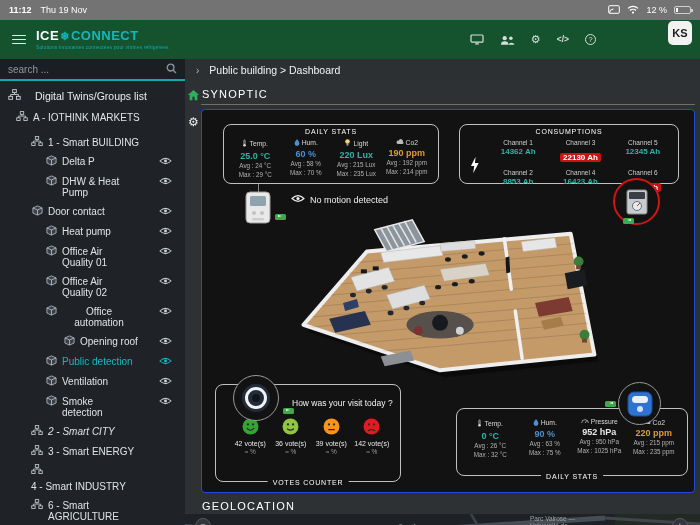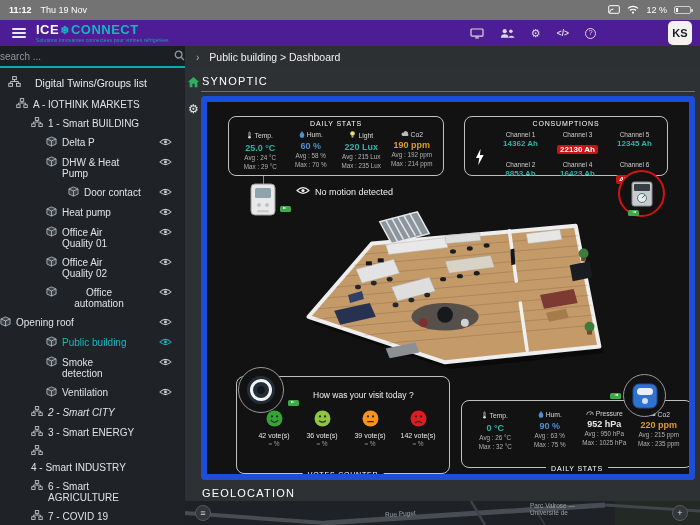--- a/index.html
+++ b/index.html
@@ -9,35 +9,35 @@
 
   
   .status-bar{height:20px;background:#737373;display:flex;align-items:center;padding:0 9px;font-size:9px;color:#fff;gap:9px}
   .sb-time{font-weight:bold}
   .sb-right{margin-left:auto;display:flex;align-items:center;gap:7px}
   .battery{width:17px;height:8px;border:1px solid #cfcfcf;border-radius:2px;position:relative}
   .battery:before{content:"";position:absolute;left:1px;top:1px;bottom:1px;width:2px;background:#fff}
   .battery:after{content:"";position:absolute;right:-3px;top:2px;width:2px;height:3px;background:#cfcfcf}
 
   
-  .app-header{height:26px;background:#4c1d95;display:flex;align-items:center;padding:0 8px;position:relative}
+  .app-header{height:39px;background:#14532d;display:flex;align-items:center;padding:0 8px;position:relative}
   .hamburger{width:14px;display:flex;flex-direction:column;gap:2.5px;margin:0 10px 0 4px;cursor:pointer}
   .hamburger span{height:1.6px;background:#e8e8e8;border-radius:1px}
   .logo-line{font-size:13px;font-weight:bold;letter-spacing:.5px;line-height:1}
   .logo-ice{color:#fff}.logo-snow{color:#15b7be;font-size:11px;padding:0 1px}.logo-connect{color:#15b7be}
   .tagline{font-size:5px;color:#12a7ae;margin-top:1.5px;letter-spacing:.1px}
   .hdr-icons{position:absolute;right:104px;display:flex;gap:16px;align-items:center}
   .hdr-icon{color:#dcdcdc;font-size:11px;cursor:pointer;display:flex;align-items:center;line-height:1}
   .code-icon{font-size:8.5px;font-weight:bold}
   .help-icon{width:11px;height:11px;border:1px solid #dcdcdc;border-radius:50%;font-size:7.5px;display:flex;align-items:center;justify-content:center}
   .avatar{position:absolute;right:8px;top:1px;width:24px;height:24px;background:#f2f2f2;border-radius:5px;color:#1c1c1c;font-weight:bold;font-size:11px;display:flex;align-items:center;justify-content:center;cursor:pointer}
 
   
   .subheader{height:22px;display:flex}
-  .search-wrap{width:185px;background:#1b1f23;border-bottom:2px solid #0fa9ae;display:flex;align-items:center;padding:0 0;gap:4px}
+  .search-wrap{width:185px;background:#1b1f23;border-bottom:2px solid #0fa9ae;display:flex;align-items:center;padding:0 8px;gap:4px}
   .search-wrap input{flex:1;background:transparent;border:none;outline:none;color:#cfd4d8;font-size:10px;font-family:inherit}
   .search-wrap input::placeholder{color:#8f979e}
   .breadcrumb{flex:1;background:#2c3033;display:flex;align-items:center;gap:10px;padding:0 11px;font-size:10.5px;color:#f2f2f2}
   .bc-chev{color:#aeb4b9;font-size:10px}
 
   
   .content{display:flex;height:457px}
   .sidebar{width:185px;background:#1f2327;overflow:hidden;padding-top:3px;flex:none}
   .sb-title{display:flex;align-items:center;gap:14px;font-size:10.5px;color:#e8ecef;padding:5px 8px 6px}
   .tree-row{display:flex;align-items:flex-start;gap:5px;padding:4px 0;font-size:10px;line-height:11px;color:#dfe3e6;cursor:pointer}
@@ -46,21 +46,21 @@
   .lvl0 .lbl,.lvl1 .lbl{max-width:112px}
   .lvl2 .lbl{max-width:74px}
   .tree-row .eye{margin-left:auto;margin-right:13px;flex:none}
   .tree-row.selected{color:#19b6bd}
 
   .main{flex:1;background:#2d3134;position:relative;padding-left:16px}
   .mini-toolbar{position:absolute;left:2px;top:6px;width:13px;display:flex;flex-direction:column;gap:11px;align-items:center;z-index:5}
   .mini-gear{color:#ececec;font-size:12px;line-height:1;cursor:pointer}
   .section-head{font-size:11px;color:#fff;letter-spacing:1.2px;padding:7px 0 4px 1px;border-bottom:1px solid #6f6f6f;margin-right:5px}
 
-  .panel{position:relative;margin:4px 5px 0 0;height:384px;background:#121212;border:6px solid #1d4ed8;border-radius:4px;overflow:hidden}
+  .panel{position:relative;margin:4px 5px 0 0;height:384px;background:#121212;border:1px solid #1d4ed8;border-radius:4px;overflow:hidden}
 
   .stat-box{position:absolute;border:1px solid #c0c0c0;border-radius:8px}
   .box-title{position:absolute;top:3px;left:0;right:0;text-align:center;font-size:7px;letter-spacing:.8px;color:#fff}
   .box-chip{position:absolute;bottom:-5px;left:50%;transform:translateX(-50%);background:#121212;padding:0 5px;font-size:7px;letter-spacing:.8px;color:#fff;white-space:nowrap}
   .stat-cols{display:flex;padding:13px 6px 0}
   .stat-cols.no-title{padding-top:9px}
   .stat-col{flex:1;display:flex;flex-direction:column;align-items:center;gap:1.5px}
   .stat-head{display:flex;align-items:center;gap:2px;font-size:6.8px;color:#d8d8d8}
   .stat-value{font-size:9px;font-weight:bold}
   .stat-sub{font-size:6.3px;color:#b2b2b2}
@@ -185,21 +185,21 @@
       <div id="tree">
           <div class="tree-row lvl0" style="padding-left: 16px;">
             <span class="t-icon"><svg width="12" height="10.2" viewBox="0 0 14 12">
                 <rect x="5" y="0.7" width="4" height="3.2" fill="none" stroke="#c8cdd2"></rect>
                 <rect x="0.8" y="8" width="4" height="3.2" fill="none" stroke="#c8cdd2"></rect>
                 <rect x="9.2" y="8" width="4" height="3.2" fill="none" stroke="#c8cdd2"></rect>
                 <path d="M7 3.9 V6 M2.8 8 V6 H11.2 V8" fill="none" stroke="#c8cdd2"></path>
               </svg></span>
             <span class="lbl">A - IOTHINK MARKETS</span>
           </div>
-          <div class="tree-row lvl1" style="padding-left: 31px;">
+          <div class="tree-row lvl1" style="padding-left: 31px; margin-top: 6px;">
             <span class="t-icon"><svg width="12" height="10.2" viewBox="0 0 14 12">
                 <rect x="5" y="0.7" width="4" height="3.2" fill="none" stroke="#c8cdd2"></rect>
                 <rect x="0.8" y="8" width="4" height="3.2" fill="none" stroke="#c8cdd2"></rect>
                 <rect x="9.2" y="8" width="4" height="3.2" fill="none" stroke="#c8cdd2"></rect>
                 <path d="M7 3.9 V6 M2.8 8 V6 H11.2 V8" fill="none" stroke="#c8cdd2"></path>
               </svg></span>
             <span class="lbl">1 - Smart BUILDING</span>
           </div>
           <div class="tree-row lvl2" style="padding-left: 46px;">
             <span class="t-icon"><svg width="11" height="11" viewBox="0 0 12 12">
@@ -216,21 +216,21 @@
             <span class="t-icon"><svg width="11" height="11" viewBox="0 0 12 12">
                 <path d="M6 1 L11 3.2 V8.8 L6 11 L1 8.8 V3.2 Z" fill="#394047" stroke="#c8cdd2" stroke-width="0.8"></path>
                 <path d="M1 3.2 L6 5.4 L11 3.2 M6 5.4 V11" fill="none" stroke="#c8cdd2" stroke-width="0.8"></path>
               </svg></span>
             <span class="lbl">DHW &amp; Heat Pump</span>
             <span class="eye"><svg width="13" height="8" viewBox="0 0 14 8">
                 <path d="M1 4 Q7 -1.6 13 4 Q7 9.6 1 4Z" fill="none" stroke="#c9ced3" stroke-width="1.1"></path>
                 <circle cx="7" cy="4" r="1.6" fill="#c9ced3"></circle>
               </svg></span>
           </div>
-          <div class="tree-row lvl2" style="padding-left: 68px;">
+          <div class="tree-row lvl2" style="padding-left: 32px;">
             <span class="t-icon"><svg width="11" height="11" viewBox="0 0 12 12">
                 <path d="M6 1 L11 3.2 V8.8 L6 11 L1 8.8 V3.2 Z" fill="#394047" stroke="#c8cdd2" stroke-width="0.8"></path>
                 <path d="M1 3.2 L6 5.4 L11 3.2 M6 5.4 V11" fill="none" stroke="#c8cdd2" stroke-width="0.8"></path>
               </svg></span>
             <span class="lbl">Door contact</span>
             <span class="eye"><svg width="13" height="8" viewBox="0 0 14 8">
                 <path d="M1 4 Q7 -1.6 13 4 Q7 9.6 1 4Z" fill="none" stroke="#c9ced3" stroke-width="1.1"></path>
                 <circle cx="7" cy="4" r="1.6" fill="#c9ced3"></circle>
               </svg></span>
           </div>
@@ -271,59 +271,59 @@
             <span class="t-icon"><svg width="11" height="11" viewBox="0 0 12 12">
                 <path d="M6 1 L11 3.2 V8.8 L6 11 L1 8.8 V3.2 Z" fill="#394047" stroke="#c8cdd2" stroke-width="0.8"></path>
                 <path d="M1 3.2 L6 5.4 L11 3.2 M6 5.4 V11" fill="none" stroke="#c8cdd2" stroke-width="0.8"></path>
               </svg></span>
             <span class="lbl">Office automation</span>
             <span class="eye"><svg width="13" height="8" viewBox="0 0 14 8">
                 <path d="M1 4 Q7 -1.6 13 4 Q7 9.6 1 4Z" fill="none" stroke="#c9ced3" stroke-width="1.1"></path>
                 <circle cx="7" cy="4" r="1.6" fill="#c9ced3"></circle>
               </svg></span>
           </div>
-          <div class="tree-row lvl2" style="">
+          <div class="tree-row lvl2" style="padding-left: 46px; margin-left: 18px;">
             <span class="t-icon"><svg width="11" height="11" viewBox="0 0 12 12">
                 <path d="M6 1 L11 3.2 V8.8 L6 11 L1 8.8 V3.2 Z" fill="#394047" stroke="#c8cdd2" stroke-width="0.8"></path>
                 <path d="M1 3.2 L6 5.4 L11 3.2 M6 5.4 V11" fill="none" stroke="#c8cdd2" stroke-width="0.8"></path>
               </svg></span>
             <span class="lbl">Opening roof</span>
             <span class="eye"><svg width="13" height="8" viewBox="0 0 14 8">
                 <path d="M1 4 Q7 -1.6 13 4 Q7 9.6 1 4Z" fill="none" stroke="#c9ced3" stroke-width="1.1"></path>
                 <circle cx="7" cy="4" r="1.6" fill="#c9ced3"></circle>
               </svg></span>
           </div>
           <div class="tree-row lvl2 selected" style="padding-left: 46px;">
             <span class="t-icon"><svg width="11" height="11" viewBox="0 0 12 12">
                 <path d="M6 1 L11 3.2 V8.8 L6 11 L1 8.8 V3.2 Z" fill="#394047" stroke="#c8cdd2" stroke-width="0.8"></path>
                 <path d="M1 3.2 L6 5.4 L11 3.2 M6 5.4 V11" fill="none" stroke="#c8cdd2" stroke-width="0.8"></path>
               </svg></span>
-            <span class="lbl">Public building</span>
+            <span class="lbl">Public detection</span>
             <span class="eye"><svg width="13" height="8" viewBox="0 0 14 8">
                 <path d="M1 4 Q7 -1.6 13 4 Q7 9.6 1 4Z" fill="none" stroke="#19b6bd" stroke-width="1.1"></path>
                 <circle cx="7" cy="4" r="1.6" fill="#19b6bd"></circle>
               </svg></span>
           </div>
           <div class="tree-row lvl2" style="padding-left: 46px;">
             <span class="t-icon"><svg width="11" height="11" viewBox="0 0 12 12">
                 <path d="M6 1 L11 3.2 V8.8 L6 11 L1 8.8 V3.2 Z" fill="#394047" stroke="#c8cdd2" stroke-width="0.8"></path>
                 <path d="M1 3.2 L6 5.4 L11 3.2 M6 5.4 V11" fill="none" stroke="#c8cdd2" stroke-width="0.8"></path>
               </svg></span>
+            <span class="lbl">Ventilation</span>
+            <span class="eye"><svg width="13" height="8" viewBox="0 0 14 8">
+                <path d="M1 4 Q7 -1.6 13 4 Q7 9.6 1 4Z" fill="none" stroke="#c9ced3" stroke-width="1.1"></path>
+                <circle cx="7" cy="4" r="1.6" fill="#c9ced3"></circle>
+              </svg></span>
+          </div>
+          <div class="tree-row lvl2" style="padding-left: 46px;">
+            <span class="t-icon"><svg width="11" height="11" viewBox="0 0 12 12">
+                <path d="M6 1 L11 3.2 V8.8 L6 11 L1 8.8 V3.2 Z" fill="#394047" stroke="#c8cdd2" stroke-width="0.8"></path>
+                <path d="M1 3.2 L6 5.4 L11 3.2 M6 5.4 V11" fill="none" stroke="#c8cdd2" stroke-width="0.8"></path>
+              </svg></span>
             <span class="lbl">Smoke detection</span>
-            <span class="eye"><svg width="13" height="8" viewBox="0 0 14 8">
-                <path d="M1 4 Q7 -1.6 13 4 Q7 9.6 1 4Z" fill="none" stroke="#c9ced3" stroke-width="1.1"></path>
-                <circle cx="7" cy="4" r="1.6" fill="#c9ced3"></circle>
-              </svg></span>
-          </div>
-          <div class="tree-row lvl2" style="padding-left: 46px;">
-            <span class="t-icon"><svg width="11" height="11" viewBox="0 0 12 12">
-                <path d="M6 1 L11 3.2 V8.8 L6 11 L1 8.8 V3.2 Z" fill="#394047" stroke="#c8cdd2" stroke-width="0.8"></path>
-                <path d="M1 3.2 L6 5.4 L11 3.2 M6 5.4 V11" fill="none" stroke="#c8cdd2" stroke-width="0.8"></path>
-              </svg></span>
-            <span class="lbl">Ventilation</span>
             <span class="eye"><svg width="13" height="8" viewBox="0 0 14 8">
                 <path d="M1 4 Q7 -1.6 13 4 Q7 9.6 1 4Z" fill="none" stroke="#c9ced3" stroke-width="1.1"></path>
                 <circle cx="7" cy="4" r="1.6" fill="#c9ced3"></circle>
               </svg></span>
           </div>
           <div class="tree-row lvl1" style="padding-left: 31px; font-style: italic;">
             <span class="t-icon"><svg width="12" height="10.2" viewBox="0 0 14 12">
                 <rect x="5" y="0.7" width="4" height="3.2" fill="none" stroke="#c8cdd2"></rect>
                 <rect x="0.8" y="8" width="4" height="3.2" fill="none" stroke="#c8cdd2"></rect>
                 <rect x="9.2" y="8" width="4" height="3.2" fill="none" stroke="#c8cdd2"></rect>
@@ -502,21 +502,21 @@
                     </svg></span>
                   <span>Co2</span>
                 </span>
                 <span class="stat-value" style="color:#df9c2f">190 ppm</span>
                 <span class="stat-sub">Avg : 192 ppm</span>
                 <span class="stat-sub">Max : 214 ppm</span>
               </div>
             </div>
         </div>
 
-        <div class="stat-box" style="left:257px;top:14px;width:204px;height:60px">
+        <div class="stat-box" style="left:257px;top:14px;width:220px;height:60px">
           <div class="box-title">CONSUMPTIONS</div>
           <div class="cons-body">
             <span>
               <svg width="11" height="18" viewBox="0 0 10 16">
                   <path d="M6 0.5 L1.8 8.8 H4.8 L3.8 15.5 L8.8 6.2 H5.4 Z" fill="#ffffff"></path>
                 </svg>
             </span>
             <div class="chan-grid" id="chan-grid">
                 <div class="chan">
                   <div class="chan-label">Channel 1</div>
@@ -564,21 +564,21 @@
         <div class="circle-frame alarm" style="left:411px;top:68px;width:47px;height:47px">
           <svg width="22" height="26" viewBox="0 0 22 26">
               <rect x="1" y="1" width="20" height="24" rx="2" fill="#c7ccd1" stroke="#8a8a8a"></rect>
               <rect x="3" y="3" width="16" height="7" rx="1" fill="#3a3f45"></rect>
               <circle cx="11" cy="17" r="4.5" fill="#e8eaec" stroke="#6a6f75"></circle>
               <line x1="11" y1="17" x2="14" y2="14" stroke="#cc3322" stroke-width="1"></line>
             </svg>
         </div>
         <div class="pill flip" style="left:421px;top:108px"></div>
 
-        <div class="stat-box" style="left:29px;top:274px;width:214px;height:98px">
+        <div class="stat-box" style="left:13px;top:274px;width:186px;height:98px">
           <div class="votes-q">How was your visit today ?</div>
           <div class="votes-row" id="votes-row">
               <div class="vote-cell">
                 <span><svg width="17" height="17" viewBox="0 0 16 16">
                     <circle cx="8" cy="8" r="7.5" fill="#33a532"></circle>
                     <circle cx="5.6" cy="6" r="1.05" fill="#2b2b2b"></circle>
                     <circle cx="10.4" cy="6" r="1.05" fill="#2b2b2b"></circle>
                     <path d="M4.8 9.8 Q8 13.4 11.2 9.8" stroke="#2b2b2b" stroke-width="1.2" fill="none" stroke-linecap="round"></path>
                   </svg></span>
                 <span class="vote-count">42 vote(s)</span>

